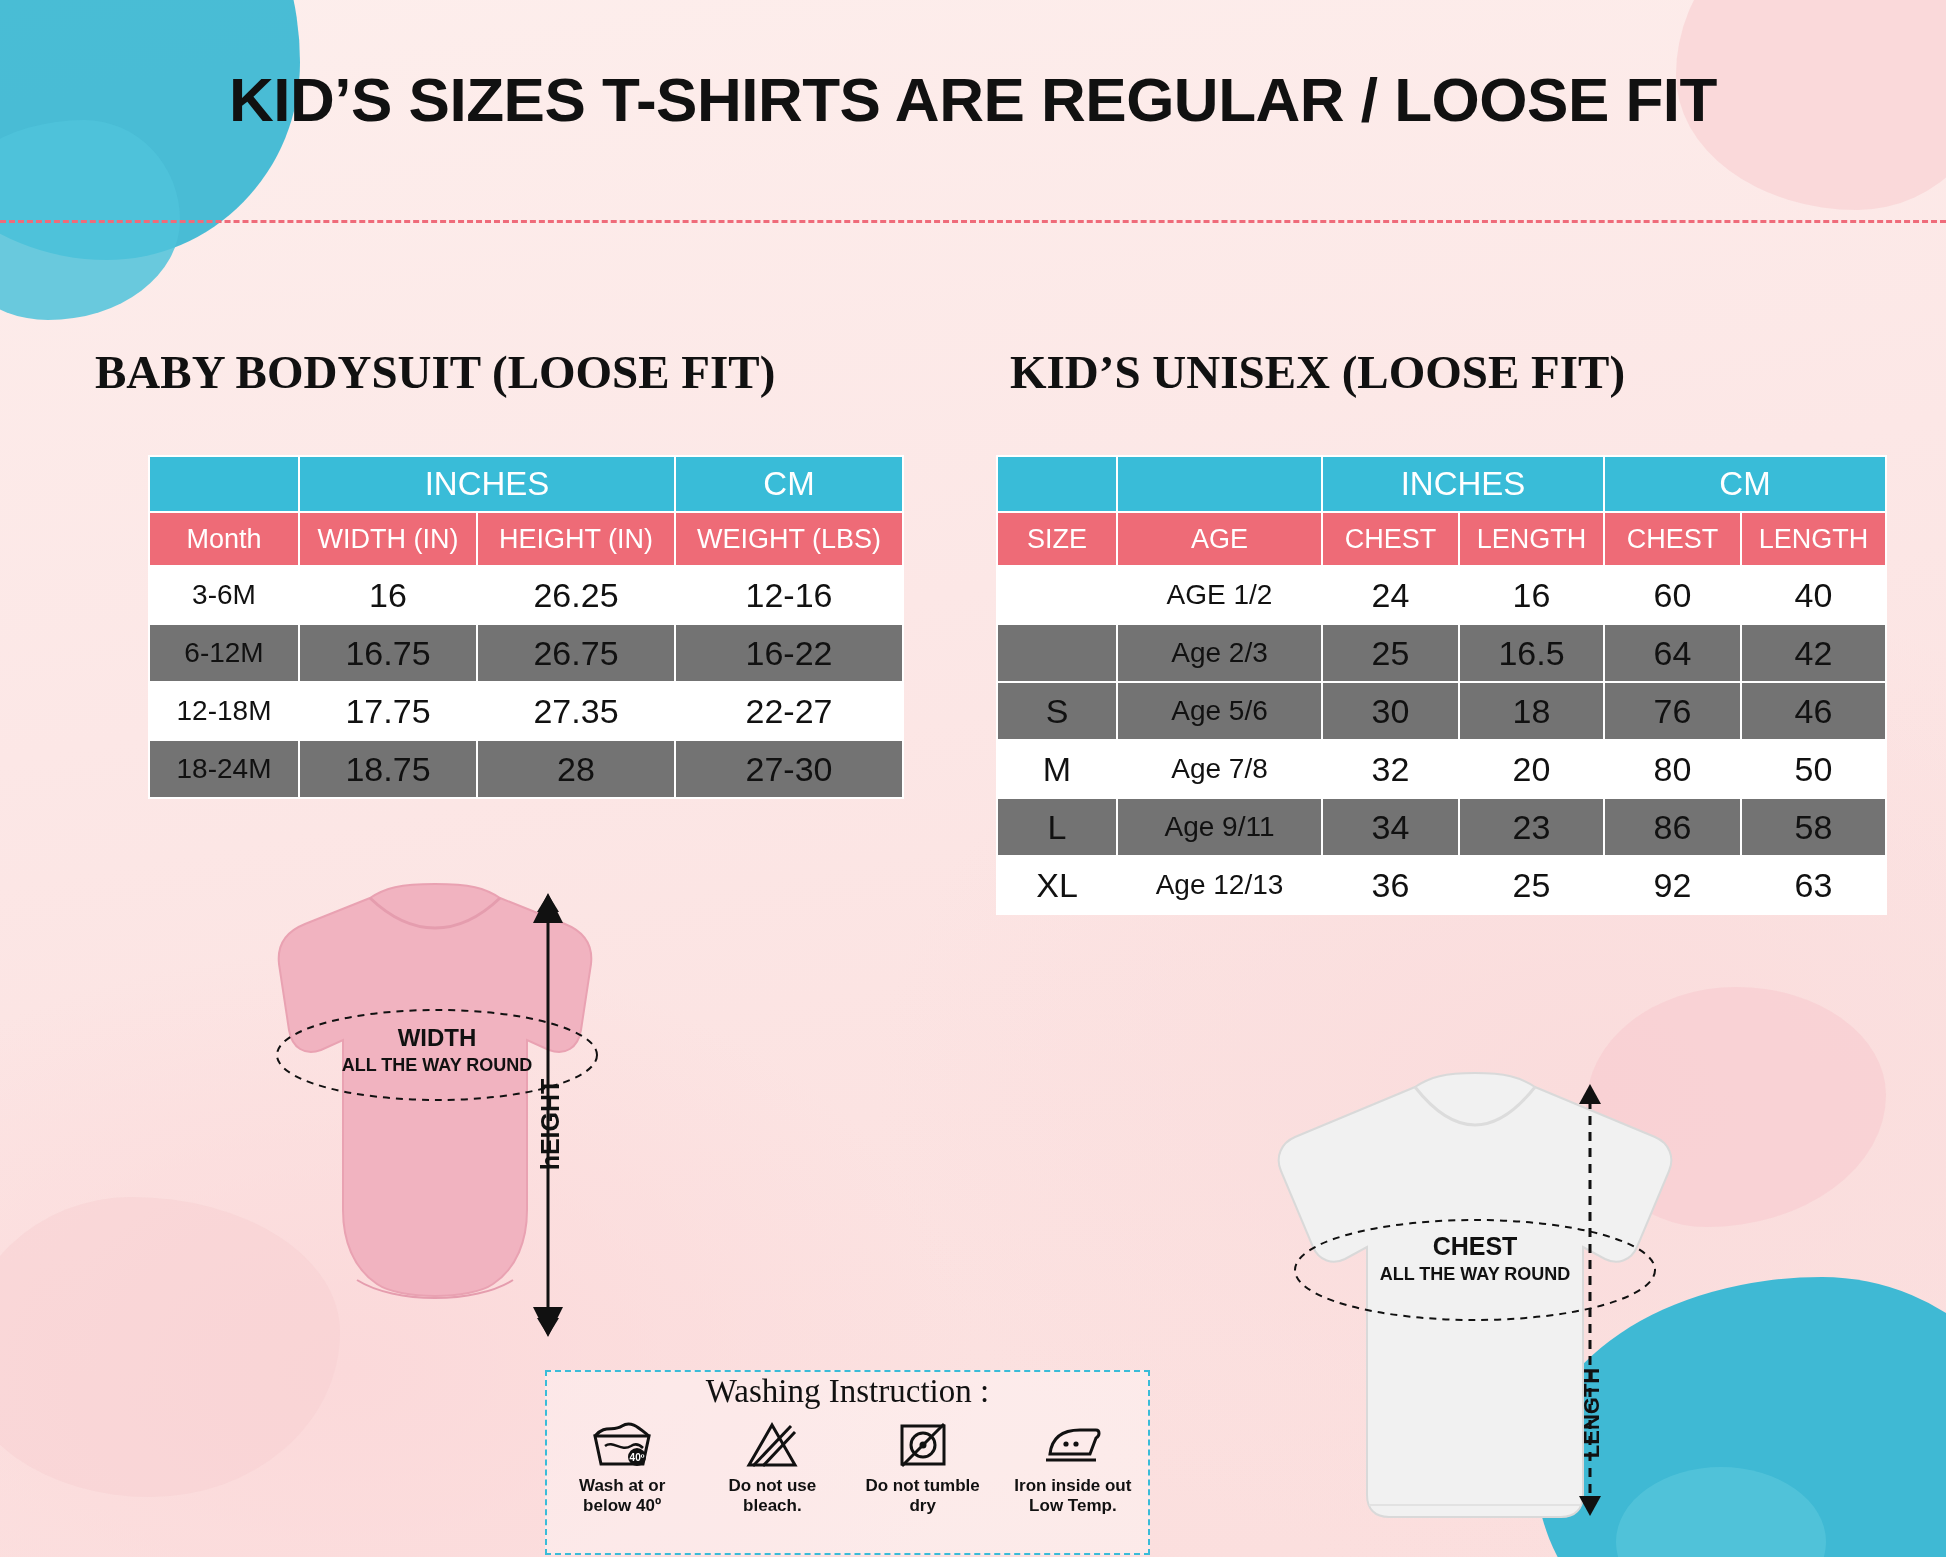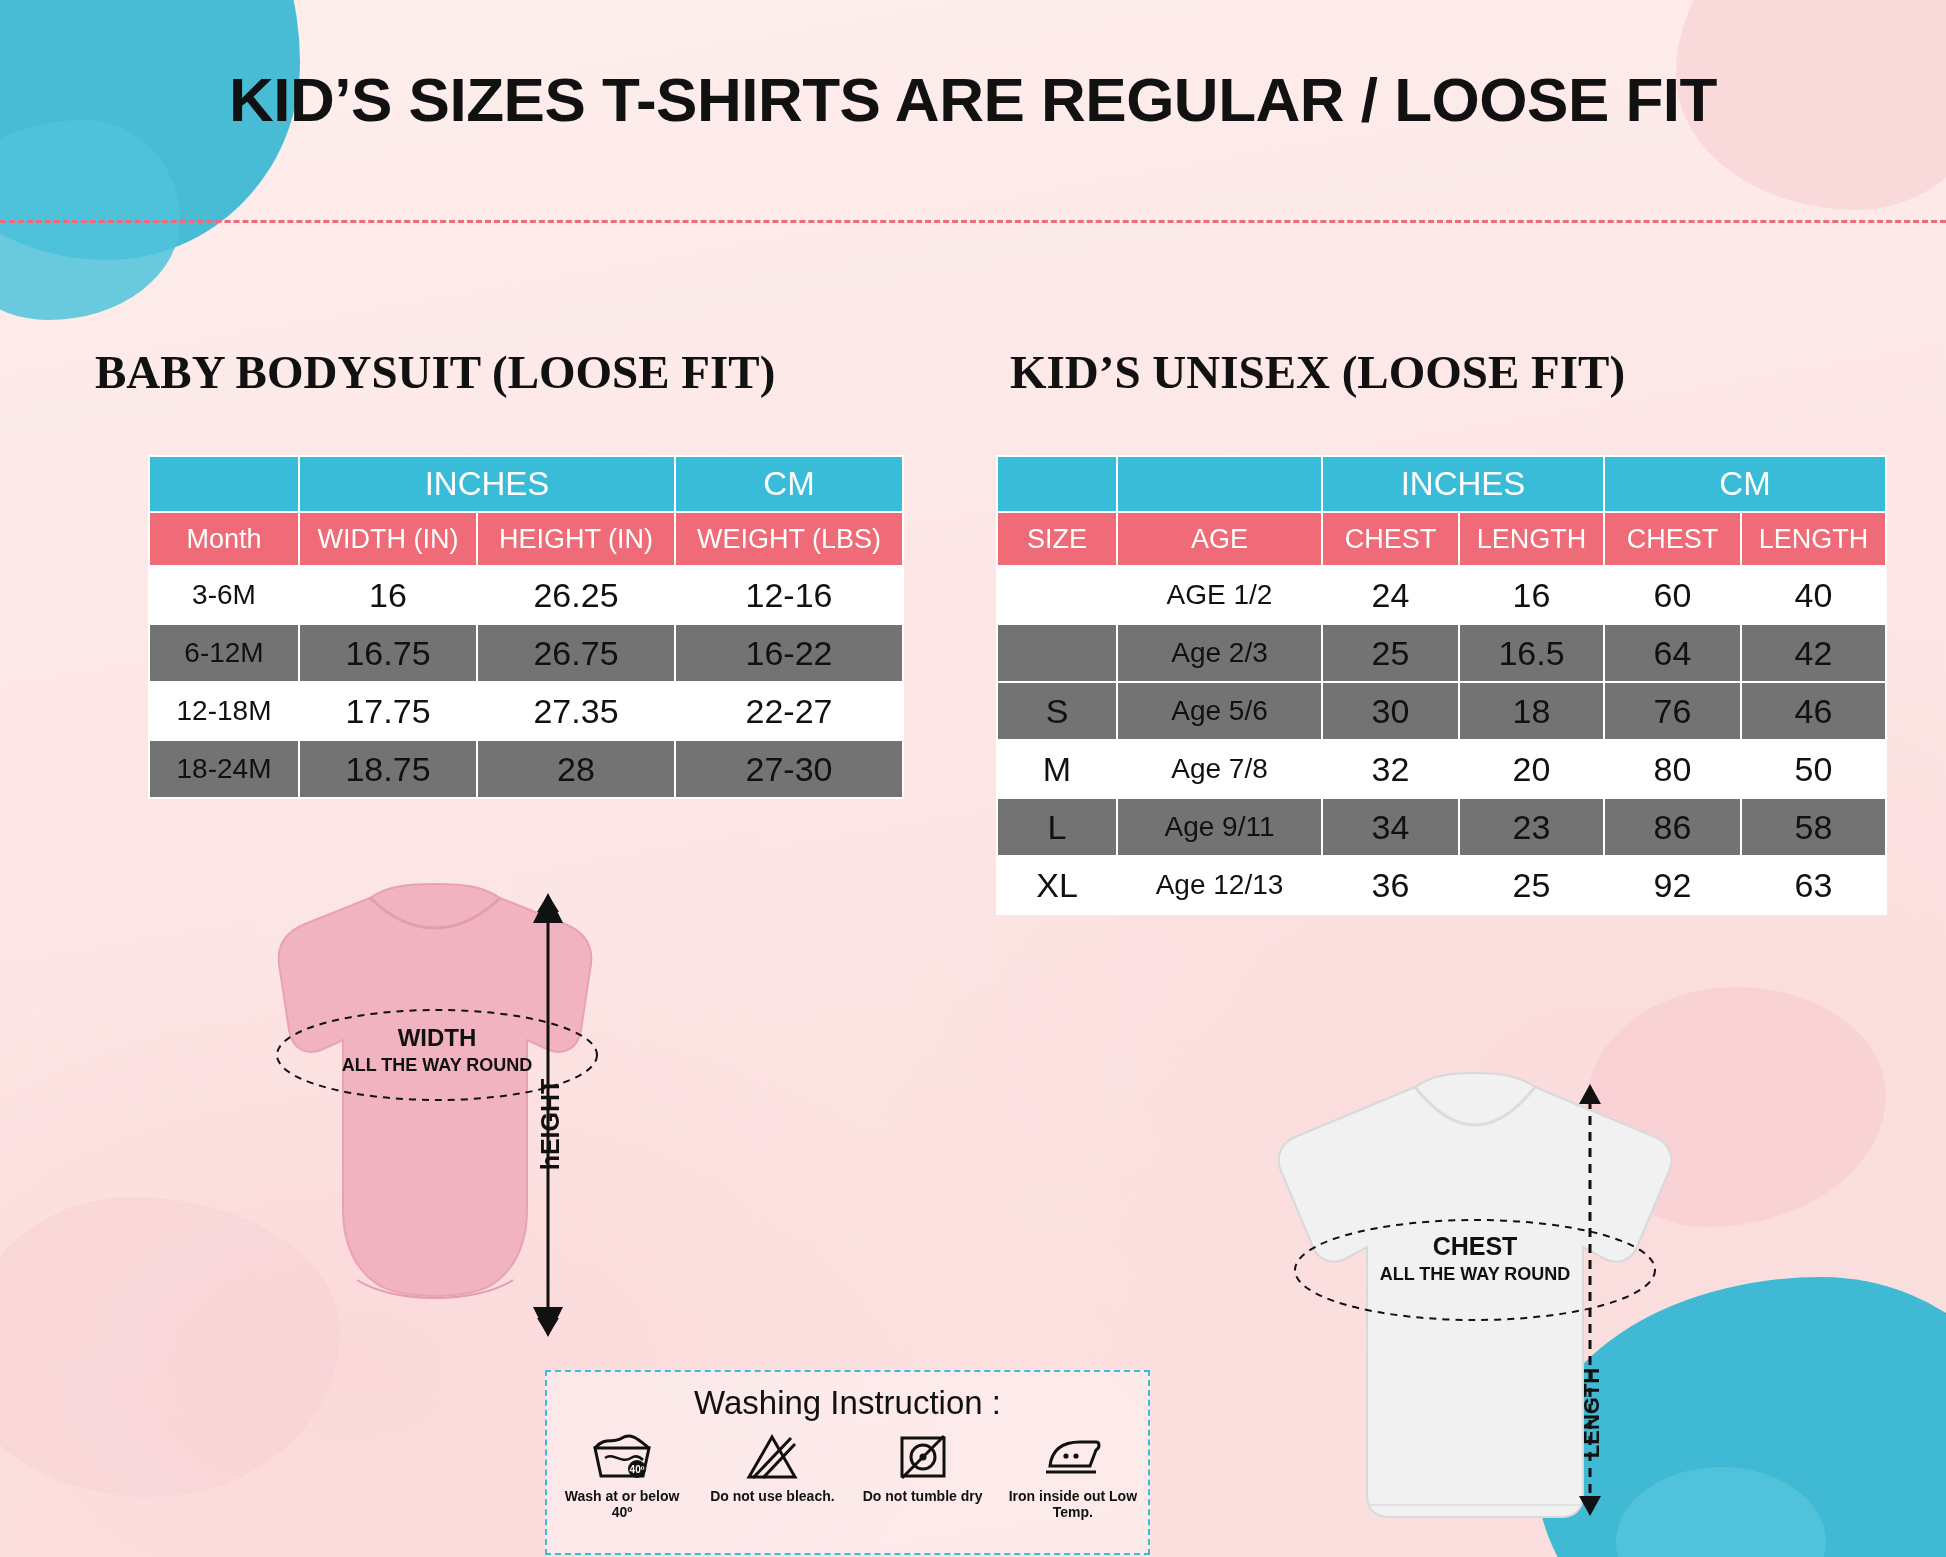--- a/index.html
+++ b/index.html
@@ -170,37 +170,37 @@
     left: 545px;
     top: 1370px;
     width: 605px;
     height: 185px;
     border: 2px dashed #39bcd8;
     background: rgba(255,255,255,0.35);
     box-sizing: border-box;
   }
   .wash-title {
     text-align: center;
-    font-family: Liberation Sans, sans-serif;
+    font-family: Liberation Serif, serif;
     font-size: 33px;
     color: #111;
-    margin-top: 12px;
+    margin-top: 1px;
   }
   .wash-items {
     display: flex;
     justify-content: space-around;
     align-items: flex-start;
     margin-top: 8px;
   }
   .wash-item {
     width: 135px;
     text-align: center;
   }
   .wash-item .cap {
-    font-size: 14px;
+    font-size: 17px;
     font-weight: bold;
     line-height: 1.15;
     color: #111;
     margin-top: 4px;
   }
   .wash-icon { height: 54px; display:flex; align-items:center; justify-content:center; }
 </style>
 </head>
 <body>
 

